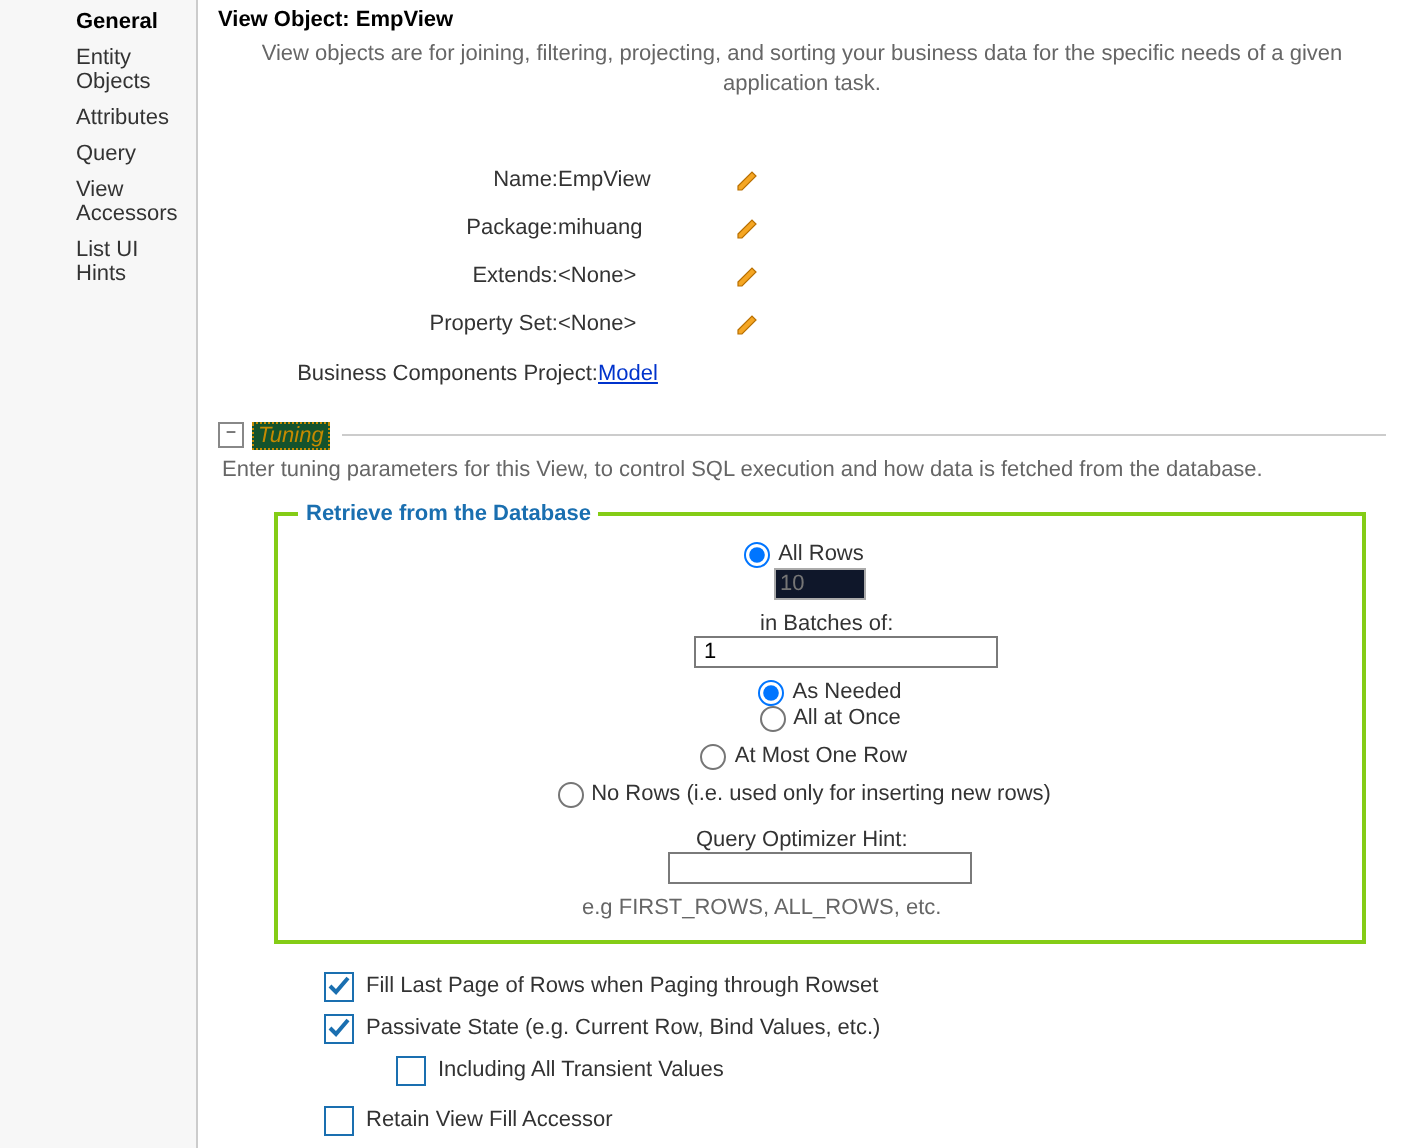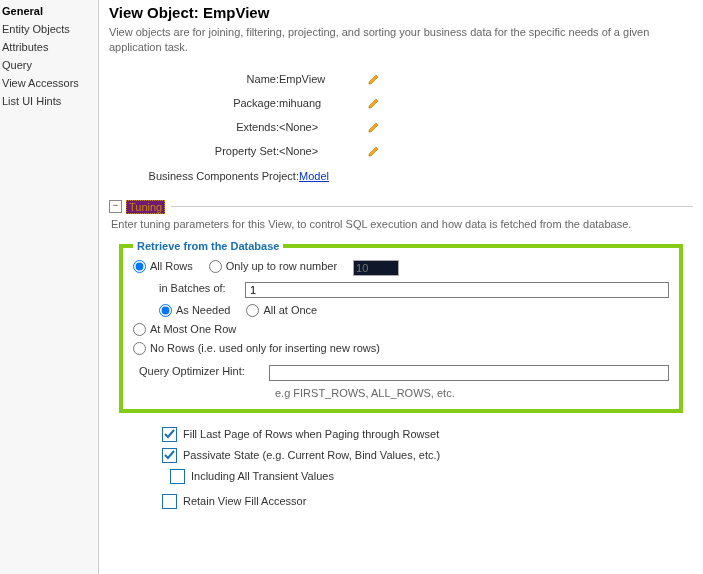--- a/index.html
+++ b/index.html
@@ -18,39 +18,41 @@
     width: 98px;
     border-right: 1px solid #ccc;
     background: #f7f7f7;
     padding-top: 2px;
     min-height: 574px;
   }
   .sidebar-item {
     padding: 3px 2px;
     cursor: pointer;
     color: #333;
+    margin-left: 36px;
   }
   .sidebar-item.selected {
     font-weight: bold;
     color: #000;
   }
   .main {
     flex: 1;
     padding: 4px 10px 10px 10px;
   }
   .title {
     font-weight: bold;
-    font-size: 15px;
+    font-size: 11px;
     color: #000;
     margin-bottom: 4px;
   }
   .desc {
     color: #666;
-    margin-bottom: 16px;
+    margin-bottom: 32px;
     line-height: 1.4;
+    text-align: center;
   }
   .prop-row {
     display: flex;
     align-items: center;
     margin-bottom: 10px;
   }
   .prop-label {
     width: 150px;
     color: #333;
     padding-left: 20px;
@@ -85,50 +87,52 @@
     background: #fff;
     font-size: 9px;
     line-height: 9px;
     text-align: center;
     cursor: pointer;
     margin-right: 4px;
     color: #333;
   }
   .section-title {
     color: #c68a00;
-    background: #701a75;
+    background: #14532d;
     border: 1px dotted #c68a00;
     padding: 0 2px;
     font-weight: normal;
+    font-style: italic;
   }
   .section-hr {
     border-top: 1px solid #ccc;
     flex: 1;
     margin-left: 6px;
     height: 0;
   }
   .section-desc {
     color: #666;
     margin-bottom: 10px;
     margin-left: 2px;
   }
   fieldset.retrieve {
-    border: 4px solid #84cc16;
-    margin: 0 10px 14px 10px;
+    border: 2px solid #84cc16;
+    margin: 0 10px 14px 28px;
     padding: 8px 10px 10px 10px;
   }
   fieldset.retrieve legend {
     color: #1a6fb0;
     font-weight: bold;
     padding: 0 4px;
   }
   .row {
     display: flex;
-    align-items: flex-start;
+    align-items: center;
     margin-bottom: 6px;
+    flex-direction: column;
   }
   input[type="radio"], input[type="checkbox"] {
     margin: 0 4px 0 0;
     vertical-align: middle;
   }
   .num-input {
     width: 40px;
     font-size: 11px;
     padding: 1px 2px;
     border: 1px solid #aaa;
@@ -155,21 +159,21 @@
     color: #666;
     margin-left: 142px;
     margin-top: 2px;
   }
   .chk-row {
     display: flex;
     align-items: center;
     margin: 6px 0 6px 14px;
     padding-left: 39px;
   }
-  .chk-row.indent { margin-left: 22px; }
+  .chk-row.indent { margin-left: 50px; }
   .tick {
     width: 13px;
     height: 13px;
     display: inline-flex;
     align-items: center;
     justify-content: center;
     border: 1px solid #1a6fb0;
     background: #fff;
     margin-right: 6px;
     cursor: pointer;
@@ -247,24 +251,20 @@
     <div class="section-desc">Enter tuning parameters for this View, to control SQL execution and how data is fetched from the database.</div>
 
     <fieldset class="retrieve">
       <legend>Retrieve from the Database</legend>
 
       <div class="row">
         <span class="radio-wrap">
           <input type="radio" name="rows" checked="" style="">
           <span>All Rows</span>
         </span>
-        <span class="radio-wrap">
-          <input type="radio" name="rows" style="">
-          <span>Only up to row number</span>
-        </span>
         <input class="num-input" disabled="" placeholder="10" style="">
       </div>
 
       <div class="row indent-pad">
         <span style="width:86px">in Batches of:</span>
         <input class="batch-input" value="1" style="">
       </div>
 
       <div class="row indent-pad">
         <span class="radio-wrap">

